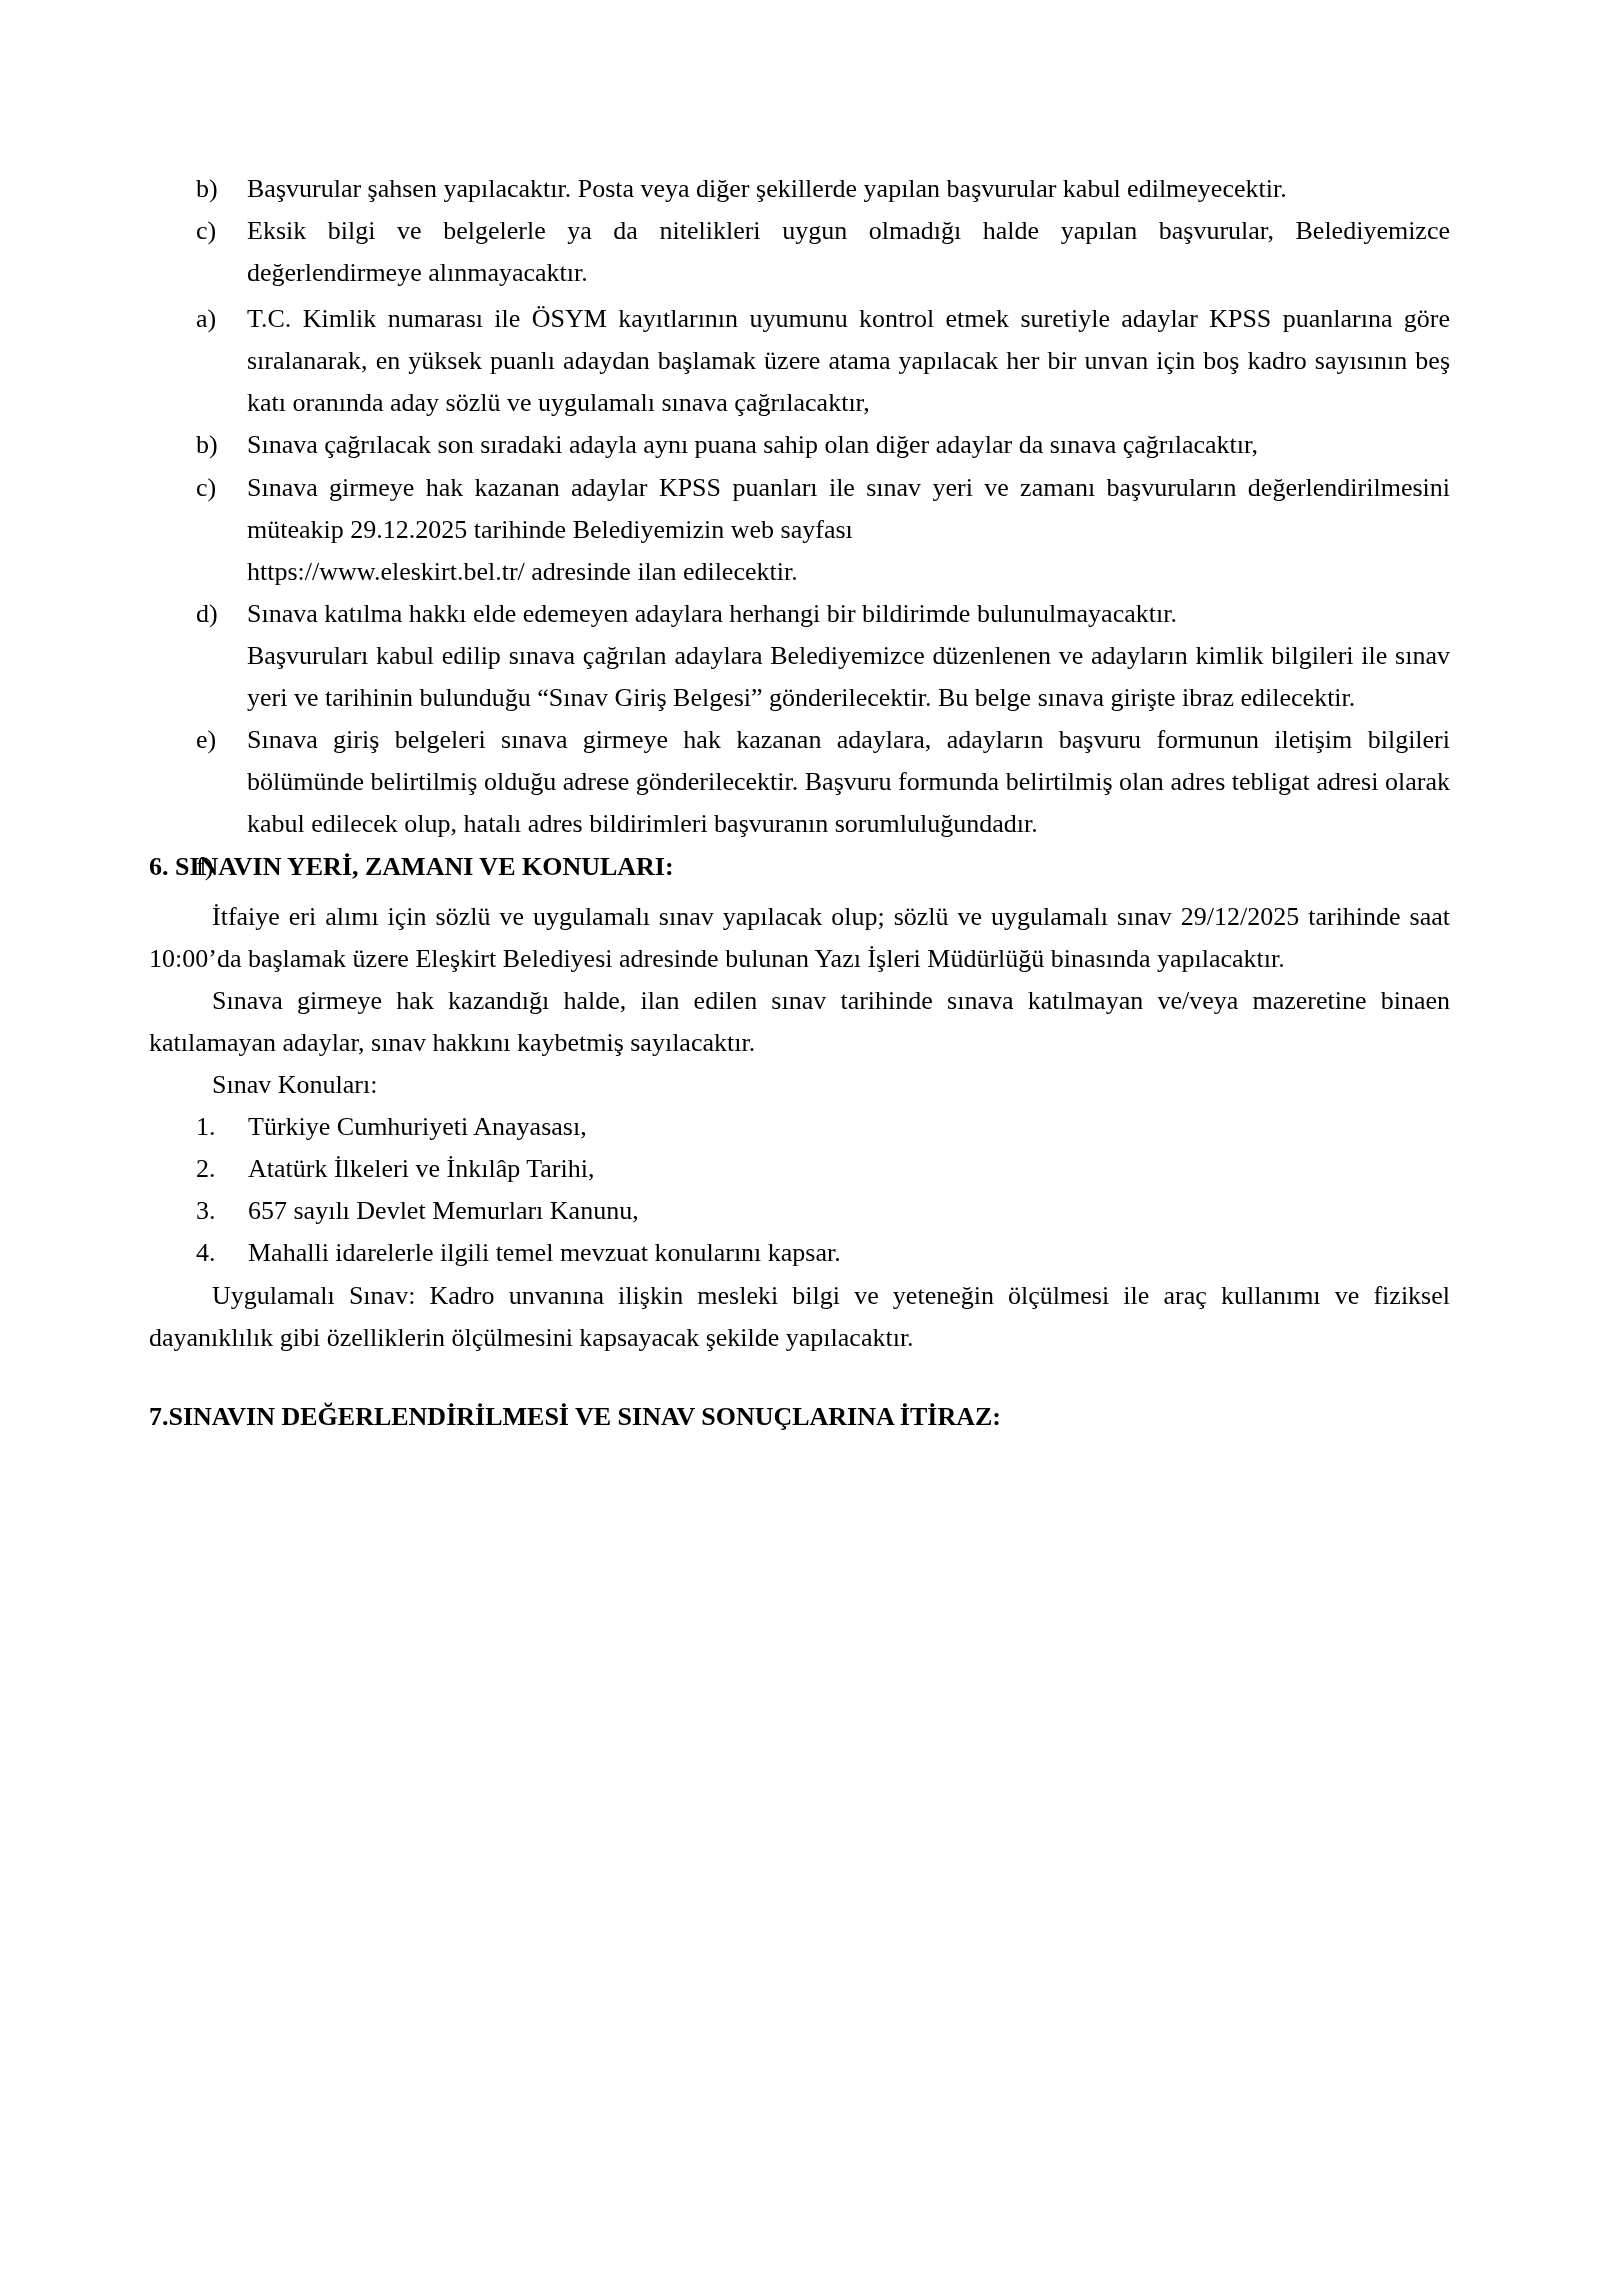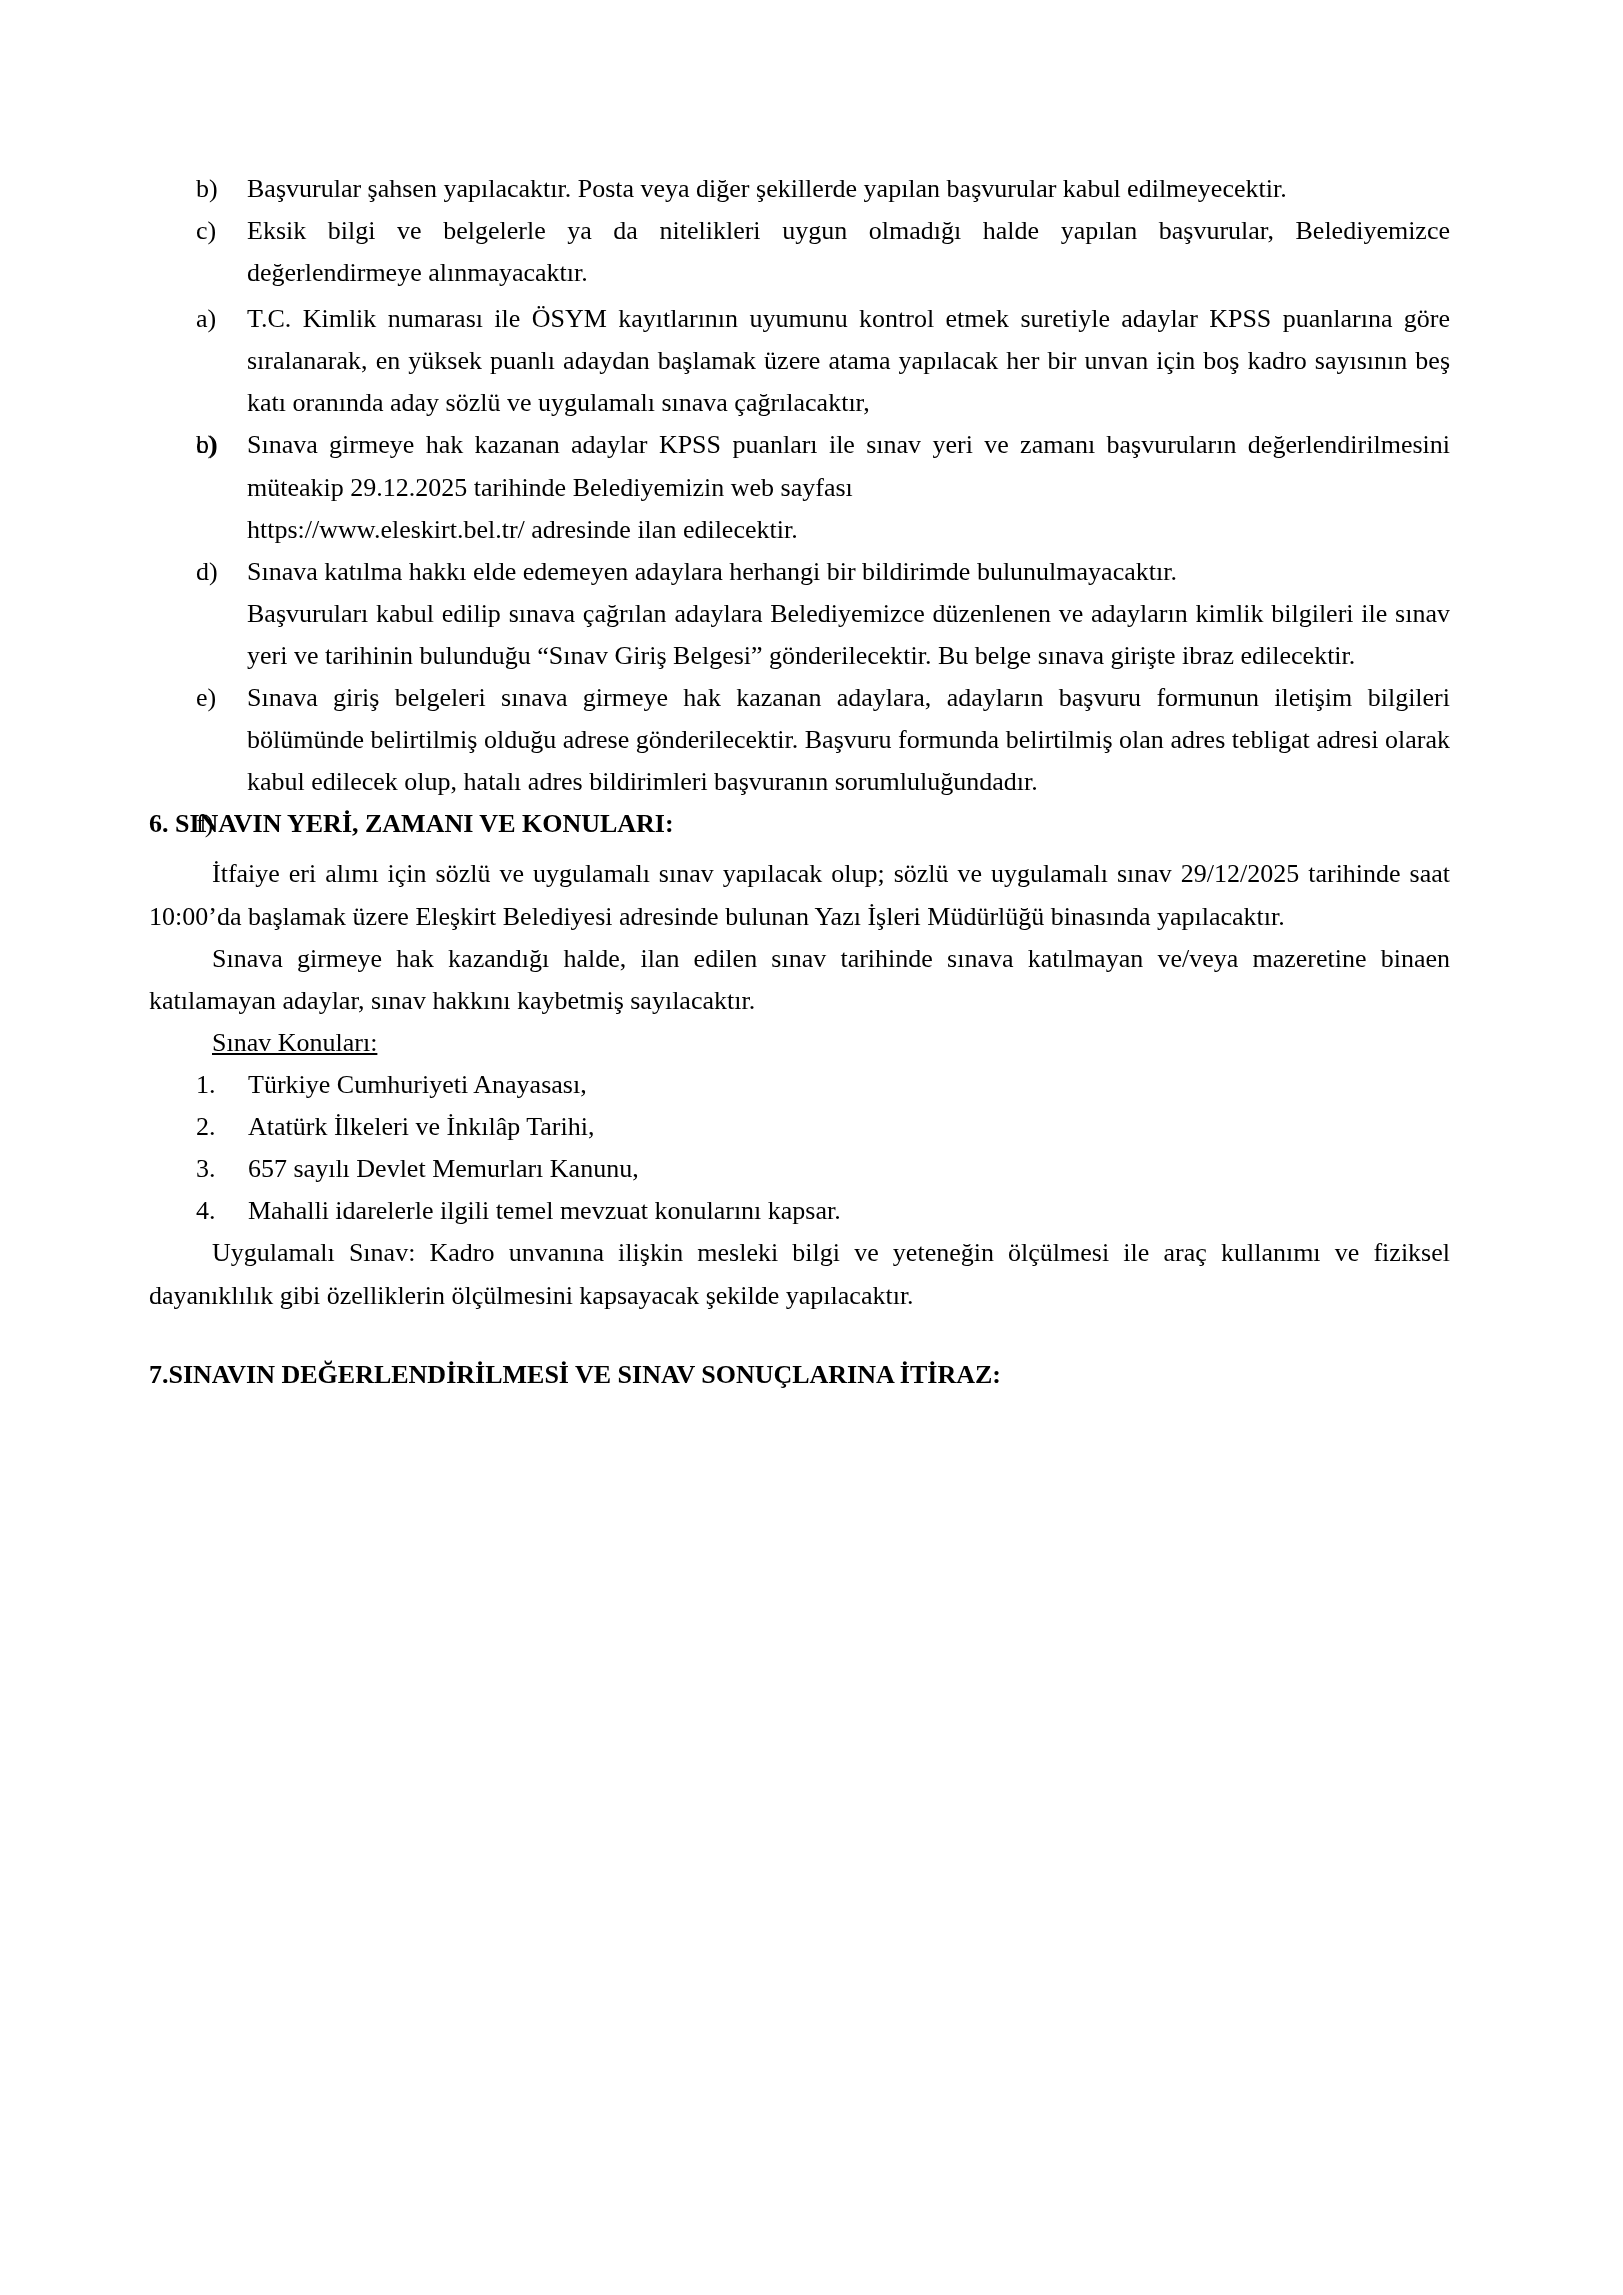--- a/index.html
+++ b/index.html
@@ -111,21 +111,20 @@
 
   .li-url-line {
     display: block;
     text-align: left;
   }
 
   .subline {
     margin: 0;
     text-align: left;
     text-indent: 63px;
-    text-decoration: underline;
   }
 </style>
 </head>
 <body>
 
 <div class="page">
 
   <ol class="alpha-list">
     <li>
       <span class="marker">b)</span>
@@ -140,20 +139,21 @@
 
   <ol class="alpha-list">
 
     <li>
       <span class="marker">a)</span>
       <span>T.C. Kimlik numarası ile ÖSYM kayıtlarının uyumunu kontrol etmek suretiyle adaylar KPSS puanlarına göre sıralanarak, en yüksek puanlı adaydan başlamak üzere atama yapılacak her bir unvan için boş kadro sayısının beş katı oranında aday sözlü ve uygulamalı sınava çağrılacaktır,</span>
     </li>
 
     <li>
       <span class="marker">b)</span>
+      <span>Sınava çağrılacak son sıradaki adayla aynı puana sahip olan diğer adaylar da sınava çağrılacaktır,</span>
     </li>
 
     <li>
       <span class="marker">c)</span>
       <span>Sınava girmeye hak kazanan adaylar KPSS puanları ile sınav yeri ve zamanı başvuruların değerlendirilmesini müteakip 29.12.2025 tarihinde Belediyemizin web sayfası</span>
       <span class="li-cont li-url-line">https://www.eleskirt.bel.tr/ adresinde ilan edilecektir.</span>
     </li>
 
     <li>
       <span class="marker">d)</span>

